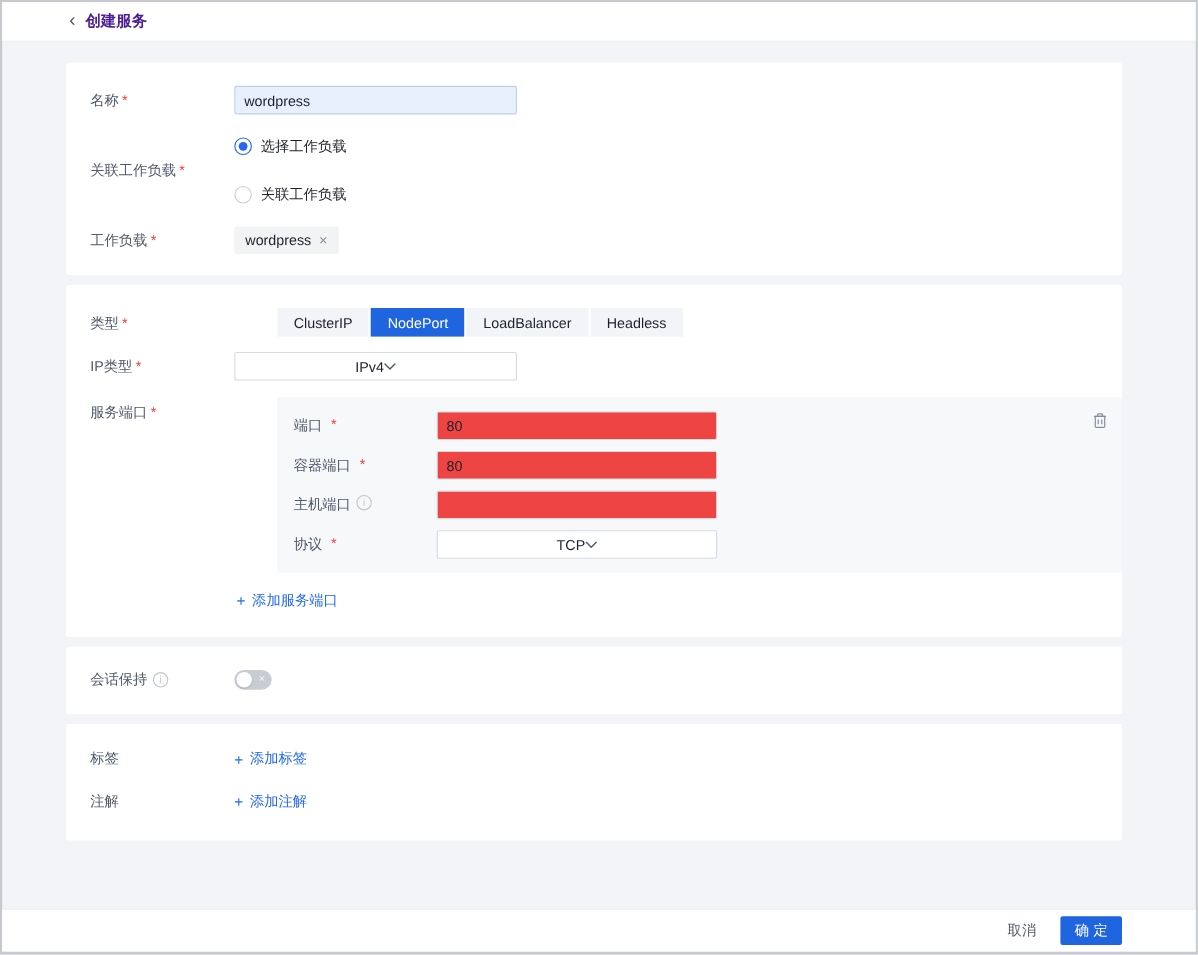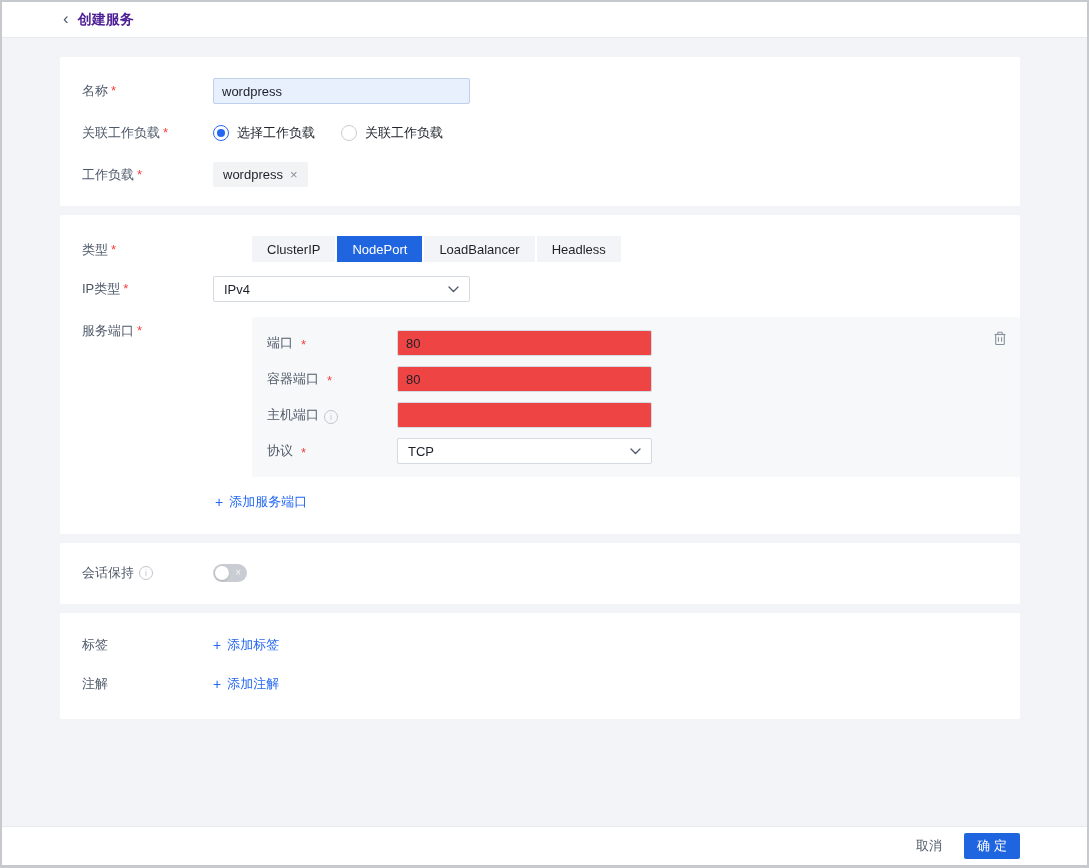--- a/index.html
+++ b/index.html
@@ -31,21 +31,21 @@
     width: 153px; padding-left: 22px; flex-shrink: 0;
     font-size: 13px; color: #4e5969;
   }
   .req { color: #f53f3f; margin-left: 3px; }
   .text-input {
     height: 26px; border: 1px solid #d5d9e0; border-radius: 2px;
     background: #ef4444; font-size: 13px; color: #1d2129; padding: 0 8px;
     font-family: "Liberation Sans", "DejaVu Sans", sans-serif; outline: none;
   }
   .name-input { width: 257px; background: #e8f0fe; border-color: #bed0ea; }
-  .radio-group { display: flex; align-items: flex-end; gap: 26px; }
+  .radio-group { display: flex; align-items: flex-end; gap: 26px; flex-direction: column; }
   .radio-option { display: flex; align-items: center; gap: 8px; cursor: pointer; }
   .radio-circle {
     width: 16px; height: 16px; border-radius: 50%;
     border: 1px solid #c9cdd4; background: #fff; position: relative; flex-shrink: 0;
   }
   .radio-option.checked .radio-circle { border: 1.5px solid #2468f2; }
   .radio-option.checked .radio-circle::after {
     content: ""; position: absolute; left: 50%; top: 50%;
     width: 8px; height: 8px; border-radius: 50%; background: #2468f2;
     transform: translate(-50%, -50%);
@@ -59,31 +59,31 @@
   .tag-x { color: #86909c; font-size: 13px; cursor: pointer; line-height: 1; }
   .tabs { display: flex; gap: 2px; }
   .tab {
     height: 26px; padding: 0 15px; display: flex; align-items: center;
     background: #f2f4f7; font-size: 13px; color: #1d2129; cursor: pointer;
   }
   .tab.active { background: #2065e0; color: #fff; }
   .helper { font-size: 12px; color: #8a919f; margin-top: 6px; }
   .select-box {
     width: 257px; height: 26px; border: 1px solid #d5d9e0; border-radius: 2px;
-    background: #fff; display: flex; align-items: center; justify-content: space-between;
+    background: #fff; display: flex; align-items: center; justify-content: center;
     padding: 0 10px; font-size: 13px; color: #1d2129; cursor: pointer;
   }
   .chev { display: inline-flex; }
   .port-card {
     width: 788px; background: #f7f8fa; border-radius: 2px;
     padding: 13px 0 13px 15px; position: relative;
   }
   .card-row { display: flex; align-items: center; }
   .card-row + .card-row { margin-top: 10px; }
-  .card-label { width: 130px; flex-shrink: 0; font-size: 13px; color: #4e5969; display: flex; align-items: flex-end; gap: 5px; }
+  .card-label { width: 130px; flex-shrink: 0; font-size: 13px; color: #4e5969; display: flex; align-items: flex-start; gap: 5px; }
   .card-input { width: 255px; }
   .card-select { width: 255px; }
   .trash-btn { position: absolute; top: 14px; right: 13px; cursor: pointer; line-height: 0; }
   .info-icon {
     width: 14px; height: 14px; border-radius: 50%; border: 1px solid #c2c6cc;
     color: #c2c6cc; font-size: 9px; display: inline-flex; align-items: center;
     justify-content: center; font-style: normal; flex-shrink: 0;
   }
   .add-link {
     margin: 16px 0 0 155px; display: inline-flex; align-items: center; gap: 6px;

